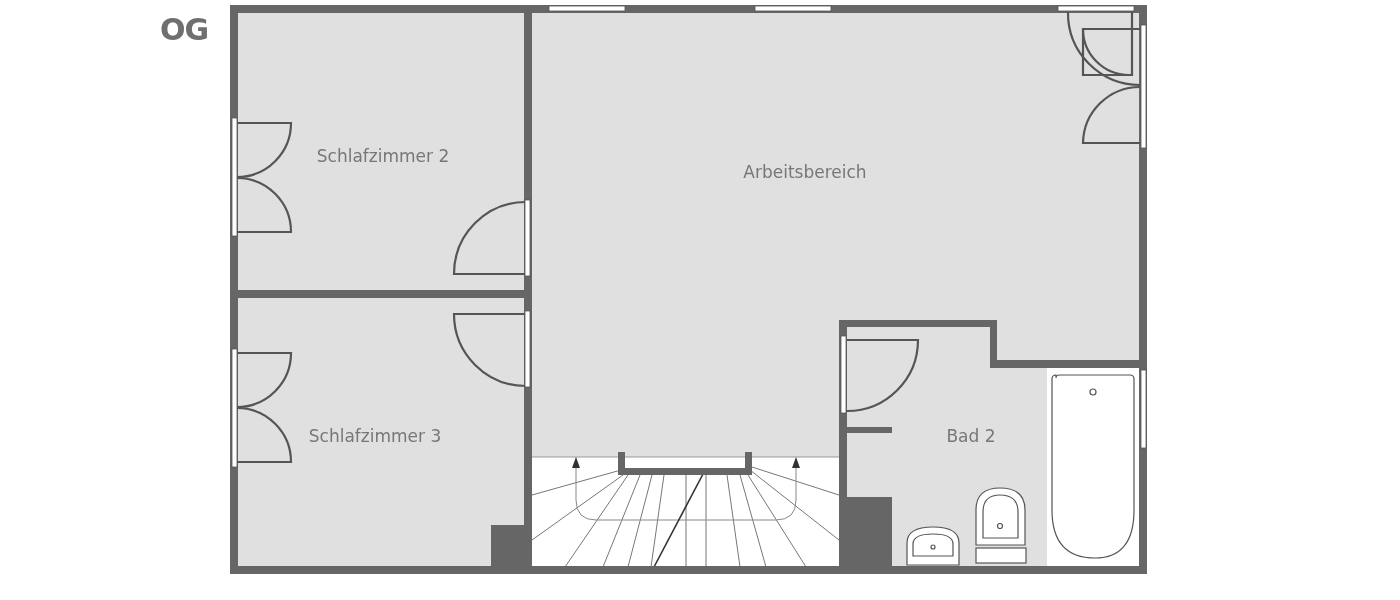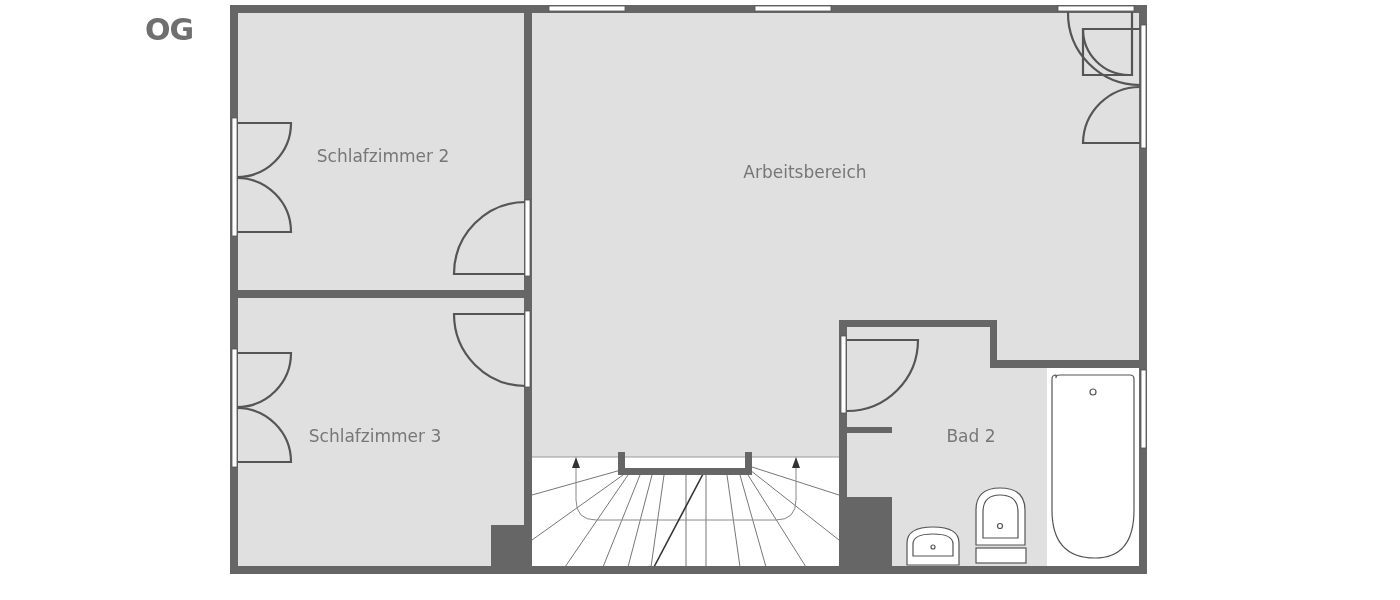--- a/index.html
+++ b/index.html
@@ -1,17 +1,17 @@
 <!DOCTYPE html>
 <html><head>
 <meta charset="utf-8">
 <style>
   html, body { margin: 0; padding: 0; background: #ffffff; }
   body { width: 1400px; height: 600px; position: relative; overflow: hidden; font-family: "DejaVu Sans", "Liberation Sans", sans-serif; }
-  .floor-label { position: absolute; left: 145px; top: 12px; font-size: 30px; font-weight: bold; color: #6f6f6f; font-family: "DejaVu Sans", sans-serif; letter-spacing: -1px; }
+  .floor-label { position: absolute; left: 160px; top: 12px; font-size: 30px; font-weight: bold; color: #6f6f6f; font-family: "DejaVu Sans", sans-serif; letter-spacing: -1px; }
   svg { position: absolute; left: 0; top: 0; }
   .room-label { font-family: "DejaVu Sans", "Liberation Sans", sans-serif; font-size: 17px; fill: #777777; }
 </style>
 </head>
 <body>
 
 <div class="floor-label">OG</div>
 
 <svg width="1400" height="600" viewBox="0 0 1400 600">
 

